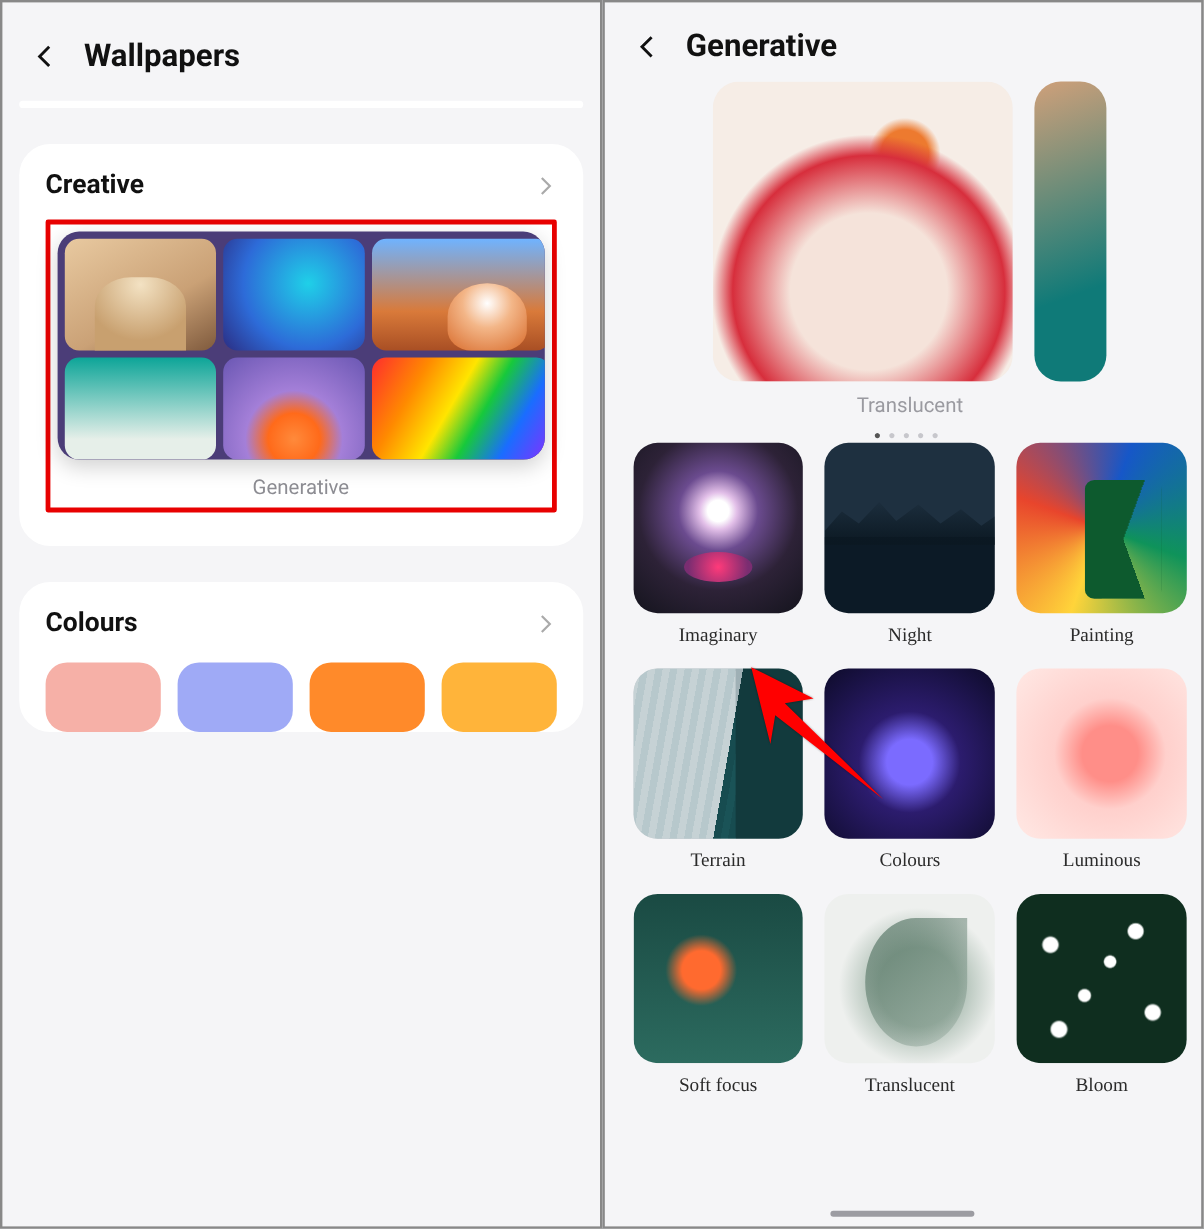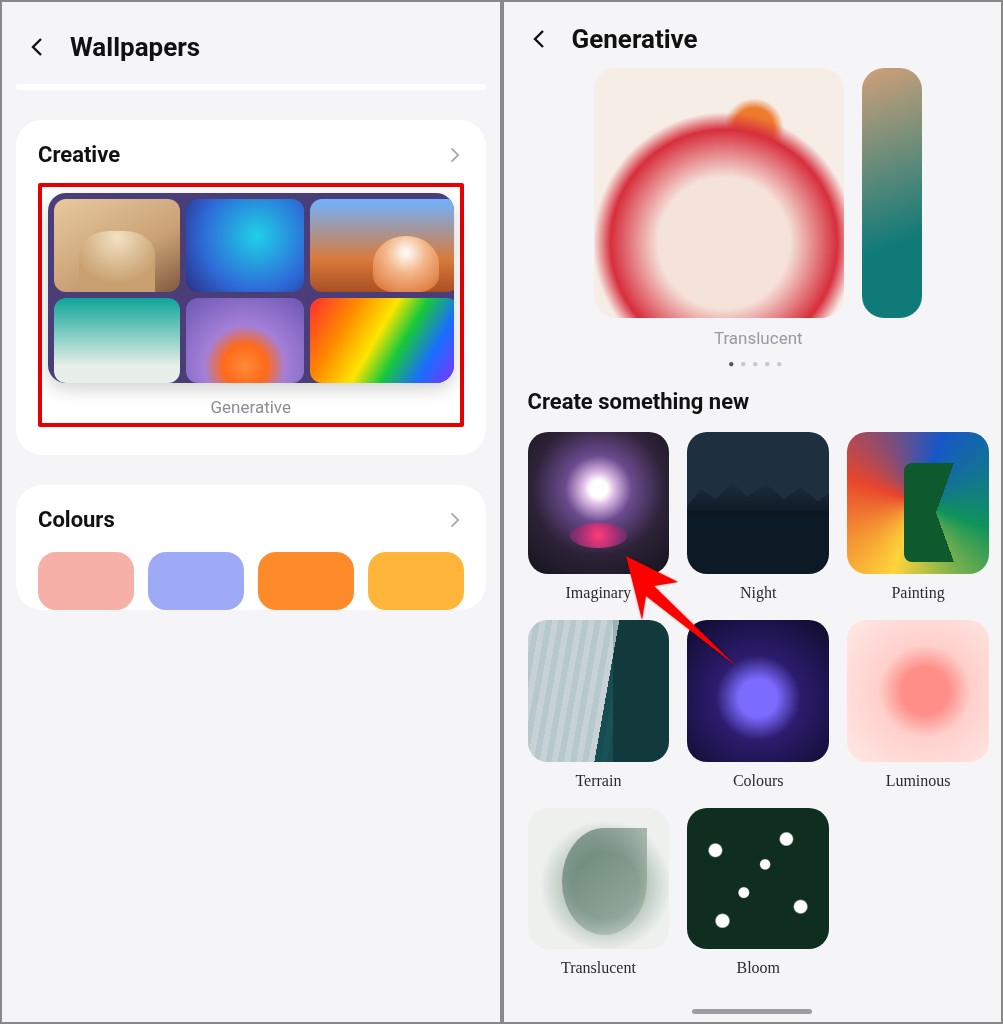--- a/index.html
+++ b/index.html
@@ -181,21 +181,20 @@
       </div>
 
       <div class="r-content">
         <div class="preview-area">
           <div class="prev-tile prev-main"></div>
           <div class="prev-tile prev-side"></div>
         </div>
         <div class="prev-cap">Translucent</div>
         <div class="dots" id="pager"><span class="on">●</span><span>●</span><span>●</span><span>●</span><span>●</span></div>
 
-        <h2 class="subh">Create something new</h2>
 
         <div class="grid3" id="theme-grid">
             <div class="cell">
               <div class="thumb t-imaginary"></div>
               <div class="cell-label">Imaginary</div>
             </div>
             <div class="cell">
               <div class="thumb t-night"></div>
               <div class="cell-label">Night</div>
             </div>
@@ -207,20 +206,24 @@
               <div class="thumb t-terrain"></div>
               <div class="cell-label">Terrain</div>
             </div>
             <div class="cell">
               <div class="thumb t-mineral"></div>
               <div class="cell-label">Colours</div>
             </div>
             <div class="cell">
               <div class="thumb t-luminous"></div>
               <div class="cell-label">Luminous</div>
+            </div>
+            <div class="cell">
+              <div class="thumb t-soft"></div>
+              <div class="cell-label">Soft focus</div>
             </div>
             <div class="cell">
               <div class="thumb t-trans"></div>
               <div class="cell-label">Translucent</div>
             </div>
             <div class="cell">
               <div class="thumb t-bloom"></div>
               <div class="cell-label">Bloom</div>
             </div>
           </div>

